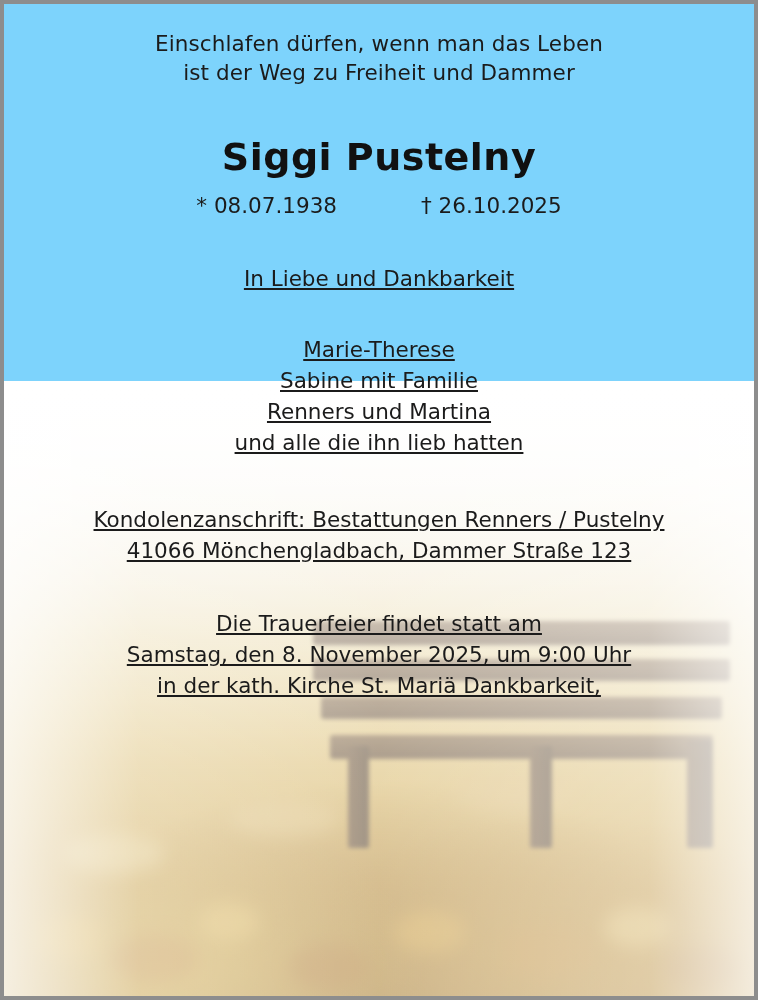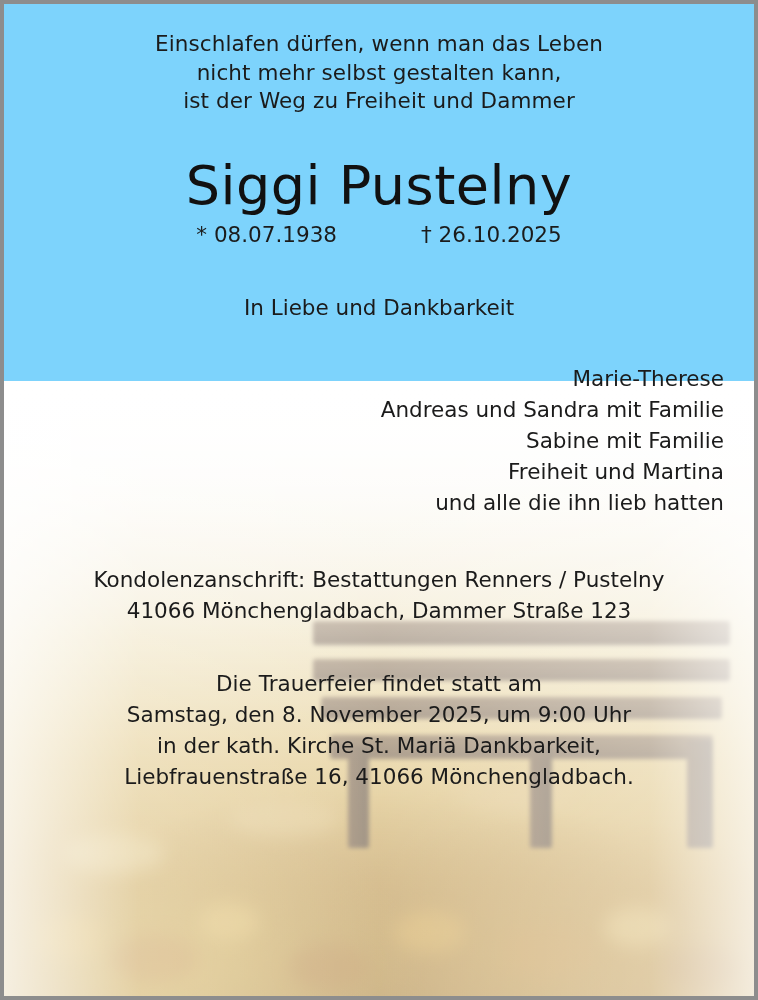--- a/index.html
+++ b/index.html
@@ -111,44 +111,44 @@
 
   .verse {
     font-size: 21.5px;
     line-height: 28.5px;
     letter-spacing: .1px;
   }
   .verse div { white-space: nowrap; }
 
   .name {
     margin-top: 40px;
-    font-size: 54px;
+    font-size: 38px;
     line-height: 60px;
-    font-weight: 400;
+    font-weight: 700;
     letter-spacing: .5px;
     color: #111;
   }
 
   .dates {
     margin-top: 6px;
     font-size: 21.5px;
     line-height: 26px;
     display: flex;
     justify-content: center;
     gap: 84px;
   }
 
   .block {
     font-size: 21.5px;
     line-height: 31px;
   }
-  .block div { white-space: nowrap; }
+  .block div { white-space: nowrap; text-decoration: underline; }
 
   .gratitude { margin-top: 44px; }
-  .family { margin-top: 40px; text-align: right; }
+  .family { margin-top: 40px; }
   .condolence { margin-top: 46px; }
   .ceremony { margin-top: 42px; }
   .burial { margin-top: 42px; }
 </style>
 </head>
 <body>
 
 <div class="obituary">
 
   <div class="bg">
@@ -177,50 +177,47 @@
     </div>
 
     <div class="bg-fade"></div>
     <div class="bg-side"></div>
   </div>
 
   <div class="content">
 
     <div class="verse">
       <div>Einschlafen dürfen, wenn man das Leben</div>
-      <div>nicht mehr selbst gestalten kann,</div>
       <div>ist der Weg zu Freiheit und Dammer</div>
     </div>
 
     <div class="name">Siggi Pustelny</div>
 
     <div class="dates">
       <span>* 08.07.1938</span>
       <span>† 26.10.2025</span>
     </div>
 
     <div class="block gratitude">
       <div>In Liebe und Dankbarkeit</div>
     </div>
 
     <div class="block family">
       <div>Marie-Therese</div>
-      <div>Andreas und Sandra mit Familie</div>
       <div>Sabine mit Familie</div>
-      <div>Freiheit und Martina</div>
+      <div>Renners und Martina</div>
       <div>und alle die ihn lieb hatten</div>
     </div>
 
     <div class="block condolence">
       <div>Kondolenzanschrift: Bestattungen Renners / Pustelny</div>
       <div>41066 Mönchengladbach, Dammer Straße 123</div>
     </div>
 
     <div class="block ceremony">
       <div>Die Trauerfeier findet statt am</div>
       <div>Samstag, den 8. November 2025, um 9:00 Uhr</div>
       <div>in der kath. Kirche St. Mariä Dankbarkeit,</div>
-      <div>Liebfrauenstraße 16, 41066 Mönchengladbach.</div>
     </div>
 
 
   </div>
 </div>
 
 </body></html>

